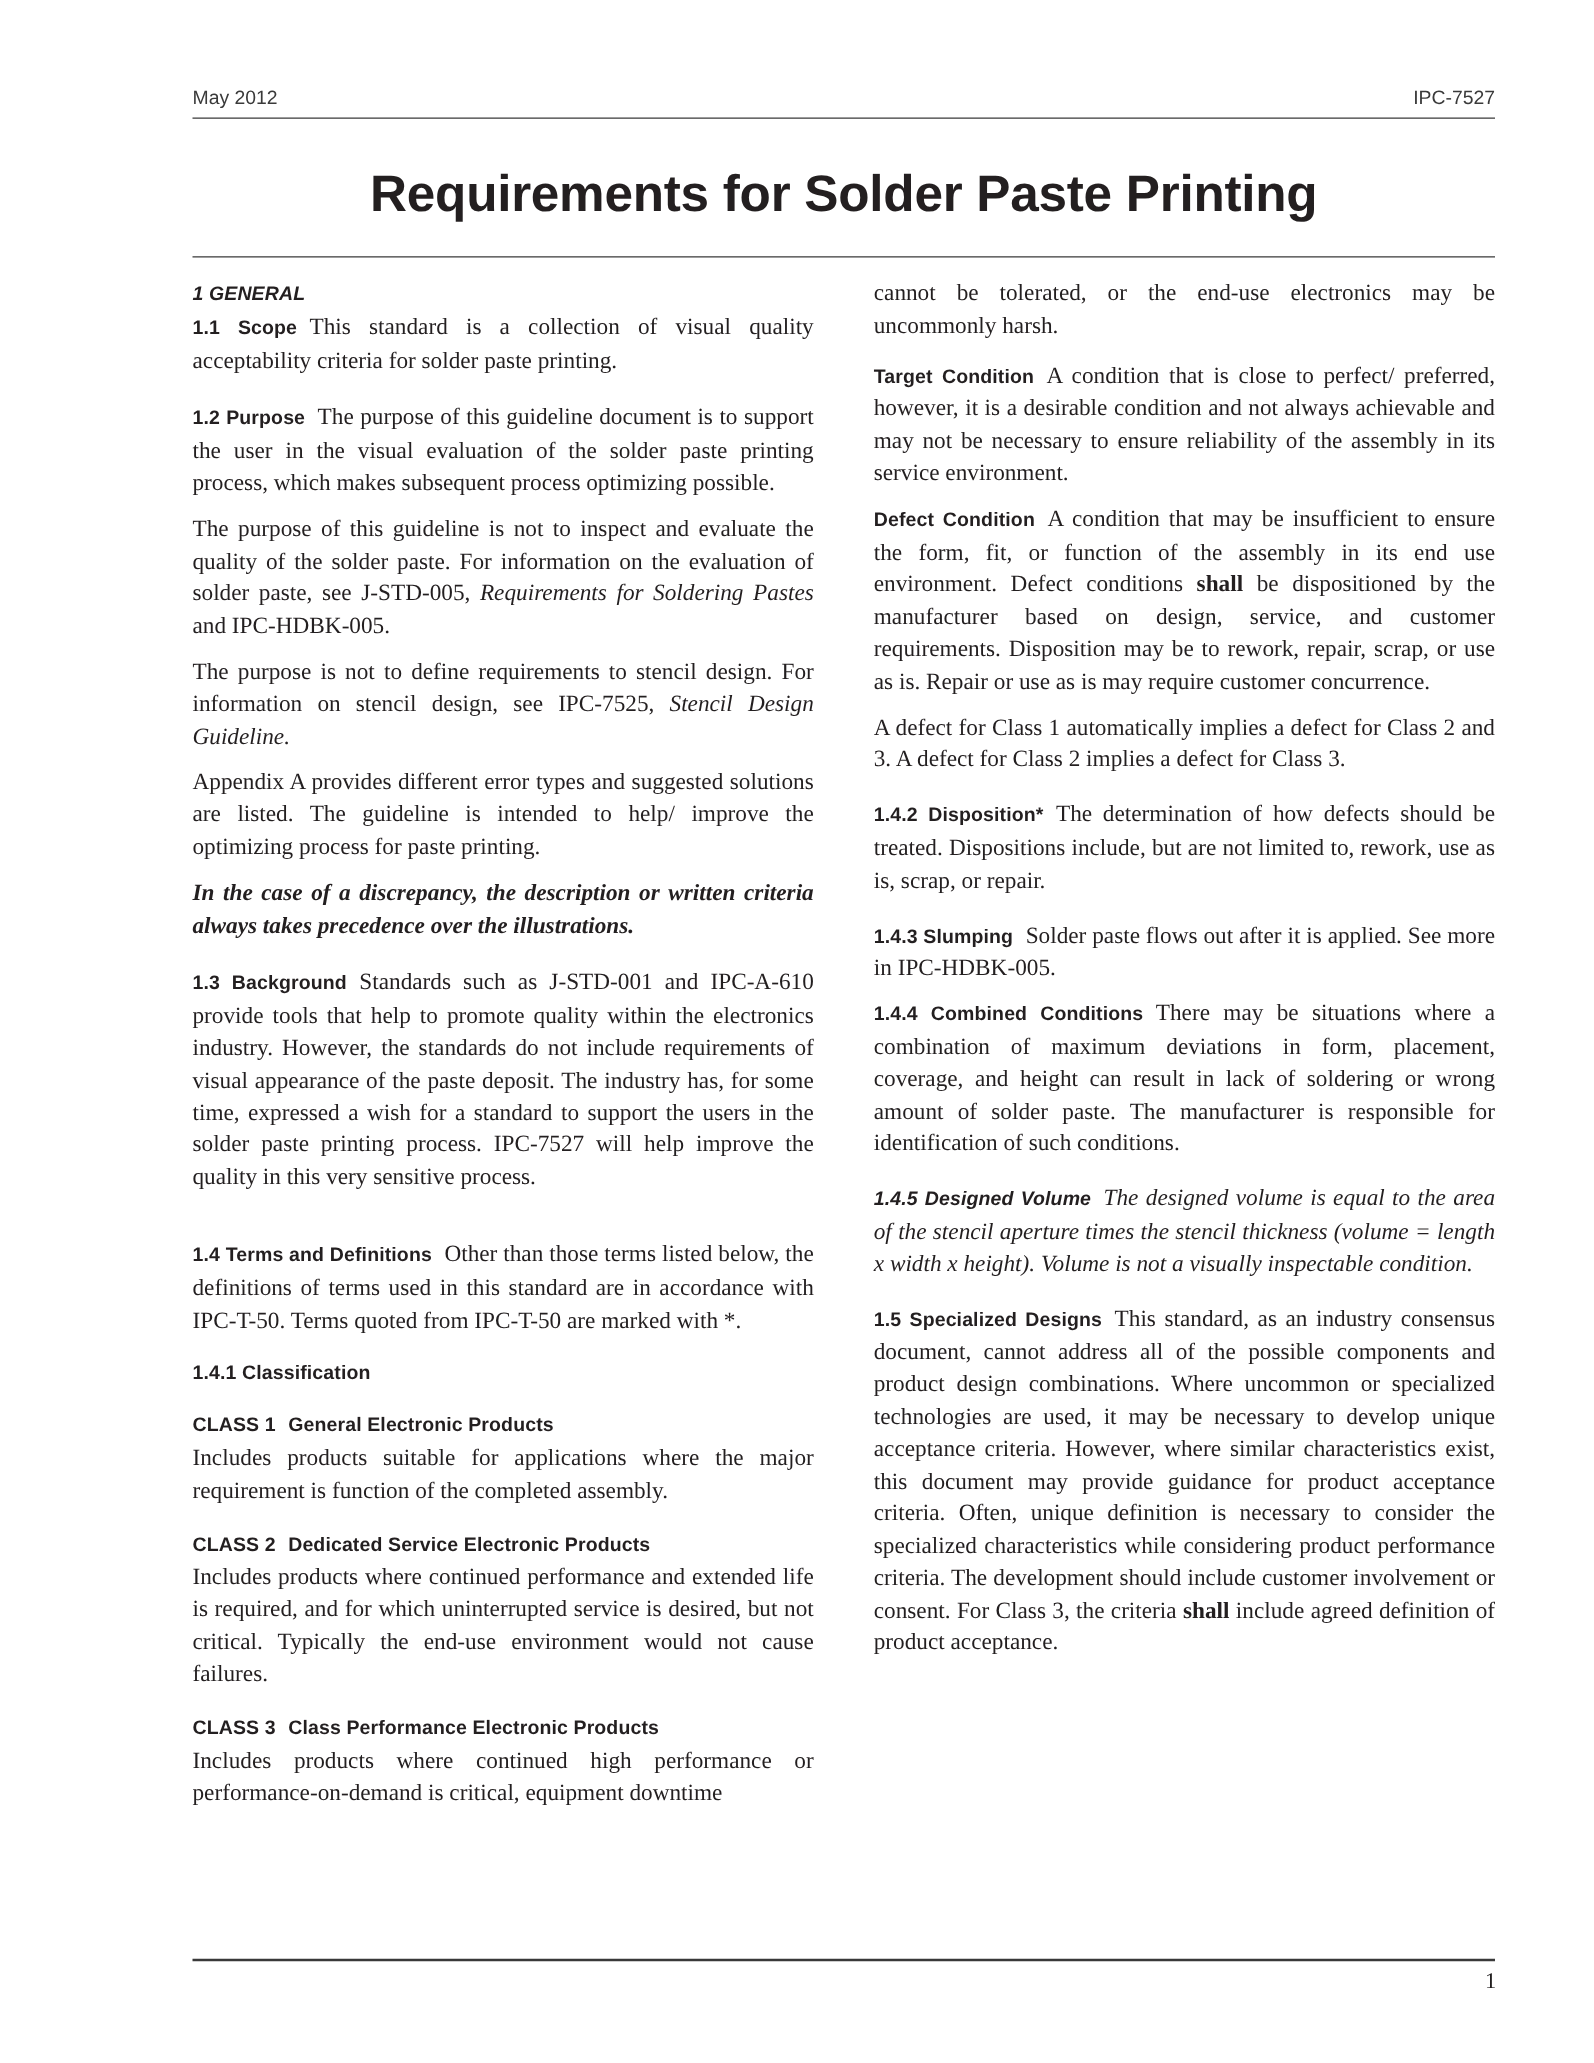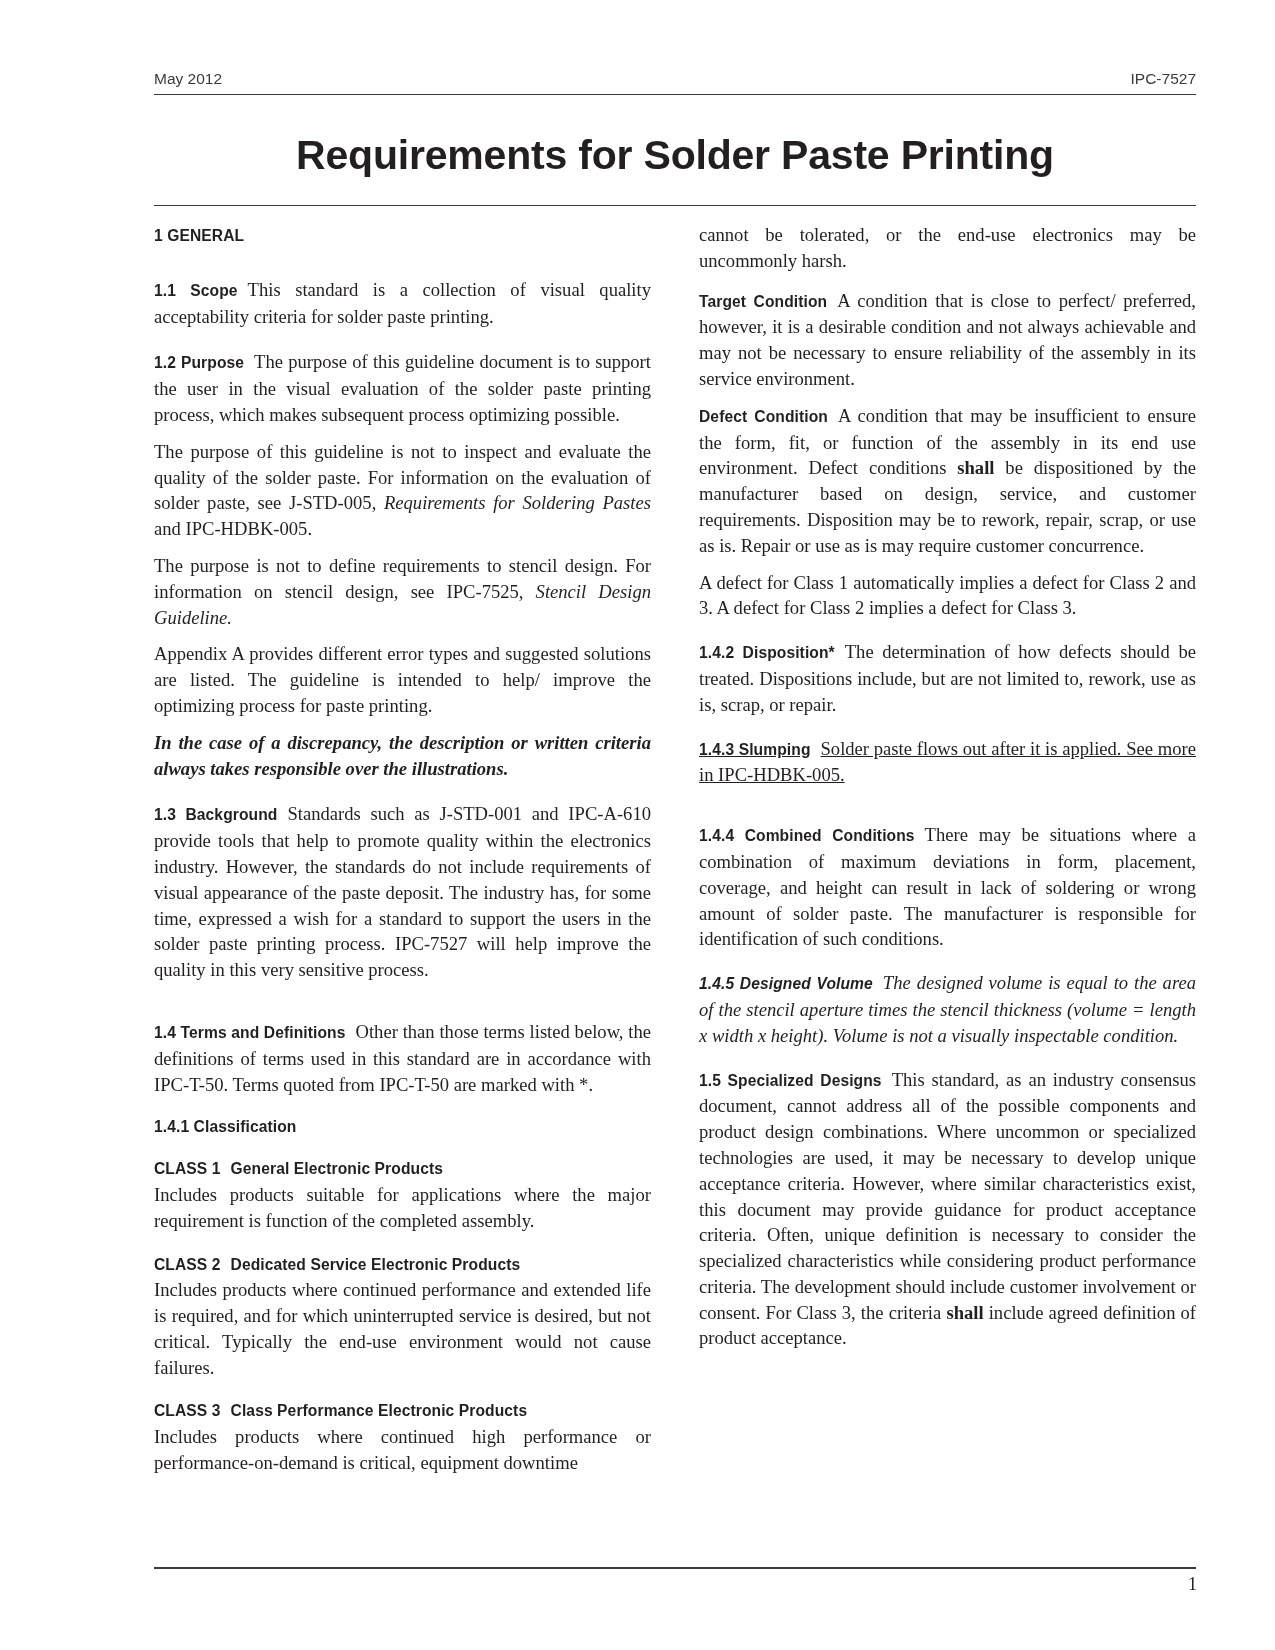--- a/index.html
+++ b/index.html
@@ -49,21 +49,21 @@
   <div class="running-head">
     <span>May 2012</span>
     <span>IPC-7527</span>
   </div>
   <div class="rule top1"></div>
 
   <div class="title">Requirements for Solder Paste Printing</div>
   <div class="rule top2"></div>
 
   <div class="col left">
-    <p style="margin-bottom:28px;">
+    <p style="margin-bottom:0;font-style:italic;">
       <span class="h">1  GENERAL</span>
     </p>
 
     <p style="margin-bottom:20px;">
       <span class="h">1.1  Scope</span><span class="sp"></span><span>This standard is a collection of visual quality acceptability criteria for solder paste printing.</span>
     </p>
 
     <p>
       <span class="h">1.2  Purpose</span><span class="sp"></span><span>The purpose of this guideline document is to support the user in the visual evaluation of the solder paste printing process, which makes subsequent process optimizing possible.</span>
     </p>
@@ -71,21 +71,21 @@
     <p>
       <span>The purpose of this guideline is not to inspect and evaluate the quality of the solder paste. For information on the evaluation of solder paste, see J-STD-005, </span><span class="i">Requirements for Soldering Pastes</span><span> and IPC-HDBK-005.</span>
     </p>
 
     <p>
       <span>The purpose is not to define requirements to stencil design. For information on stencil design, see IPC-7525, </span><span class="i">Stencil Design Guideline.</span>
     </p>
 
     <p>Appendix A provides different error types and suggested solutions are listed. The guideline is intended to help/ improve the optimizing process for paste printing.</p>
 
-    <p class="bi" style="margin-bottom:20px;">In the case of a discrepancy, the description or written criteria always takes responsible over the illustrations.</p>
+    <p class="bi" style="margin-bottom:20px;">In the case of a discrepancy, the description or written criteria always takes precedence over the illustrations.</p>
 
     <p style="margin-bottom:20px;">
       <span class="h">1.3  Background</span><span class="sp"></span><span>Standards such as J-STD-001 and IPC-A-610 provide tools that help to promote quality within the electronics industry. However, the standards do not include requirements of visual appearance of the paste deposit. The industry has, for some time, expressed a wish for a standard to support the users in the solder paste printing process. IPC-7527 will help improve the quality in this very sensitive process.</span>
     </p>
 
     <p style="margin-bottom:16px;margin-top:36px;">
       <span class="h">1.4  Terms and Definitions</span><span class="sp"></span><span>Other than those terms listed below, the definitions of terms used in this standard are in accordance with IPC-T-50. Terms quoted from IPC-T-50 are marked with *.</span>
     </p>
 
     <p style="margin-bottom:16px;">
@@ -119,21 +119,21 @@
     <p>
       <span class="h">Defect Condition</span><span class="sp"></span><span>A condition that may be insufficient to ensure the form, fit, or function of the assembly in its end use environment. Defect conditions </span><span class="b">shall</span><span> be dispositioned by the manufacturer based on design, service, and customer requirements. Disposition may be to rework, repair, scrap, or use as is. Repair or use as is may require customer concurrence.</span>
     </p>
 
     <p style="margin-bottom:18px;">A defect for Class 1 automatically implies a defect for Class 2 and 3. A defect for Class 2 implies a defect for Class 3.</p>
 
     <p style="margin-bottom:18px;">
       <span class="h">1.4.2  Disposition*</span><span class="sp"></span><span>The determination of how defects should be treated. Dispositions include, but are not limited to, rework, use as is, scrap, or repair.</span>
     </p>
 
-    <p style="margin-bottom:34px;text-decoration:underline;">
+    <p style="margin-bottom:10px;">
       <span class="h">1.4.3  Slumping</span><span class="sp"></span><span>Solder paste flows out after it is applied. See more in IPC-HDBK-005.</span>
     </p>
 
     <p style="margin-bottom:18px;">
       <span class="h">1.4.4  Combined Conditions</span><span class="sp"></span><span>There may be situations where a combination of maximum deviations in form, placement, coverage, and height can result in lack of soldering or wrong amount of solder paste. The manufacturer is responsible for identification of such conditions.</span>
     </p>
 
     <p style="margin-bottom:18px;font-style:italic;">
       <span class="h">1.4.5  Designed Volume</span><span class="sp"></span><span>The designed volume is equal to the area of the stencil aperture times the stencil thickness (volume = length x width x height). Volume is not a visually inspectable condition.</span>
     </p>

